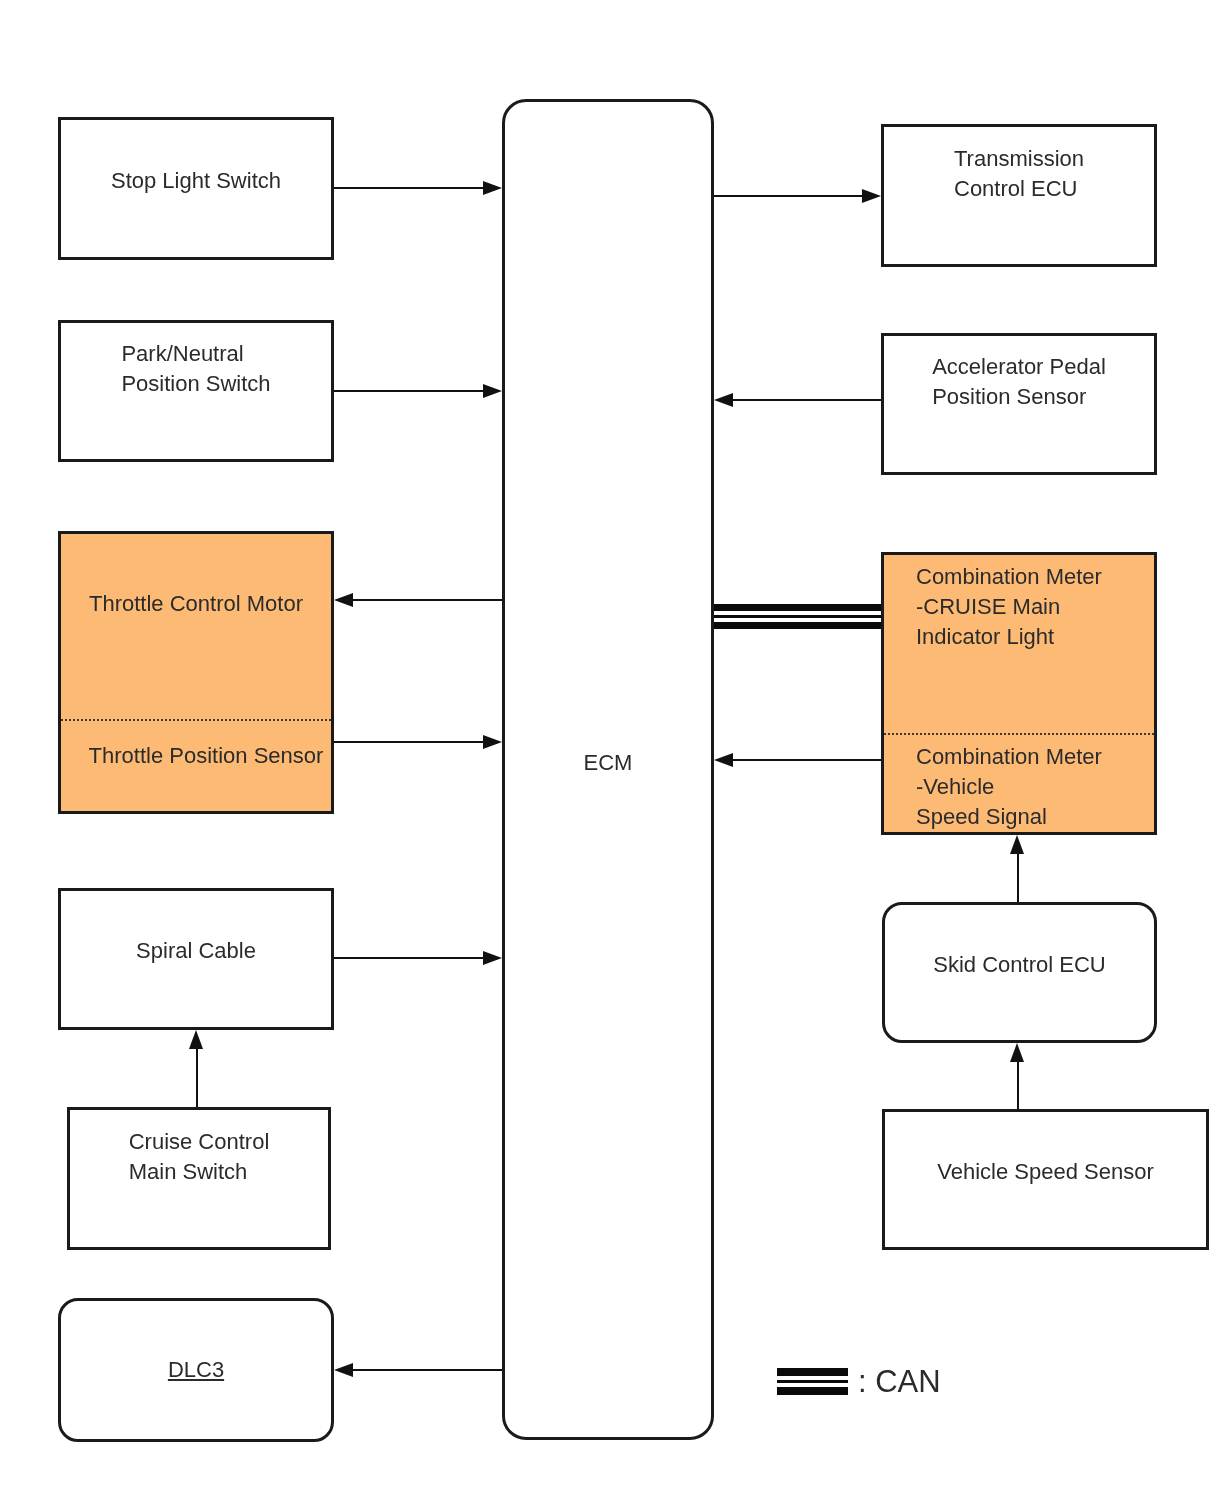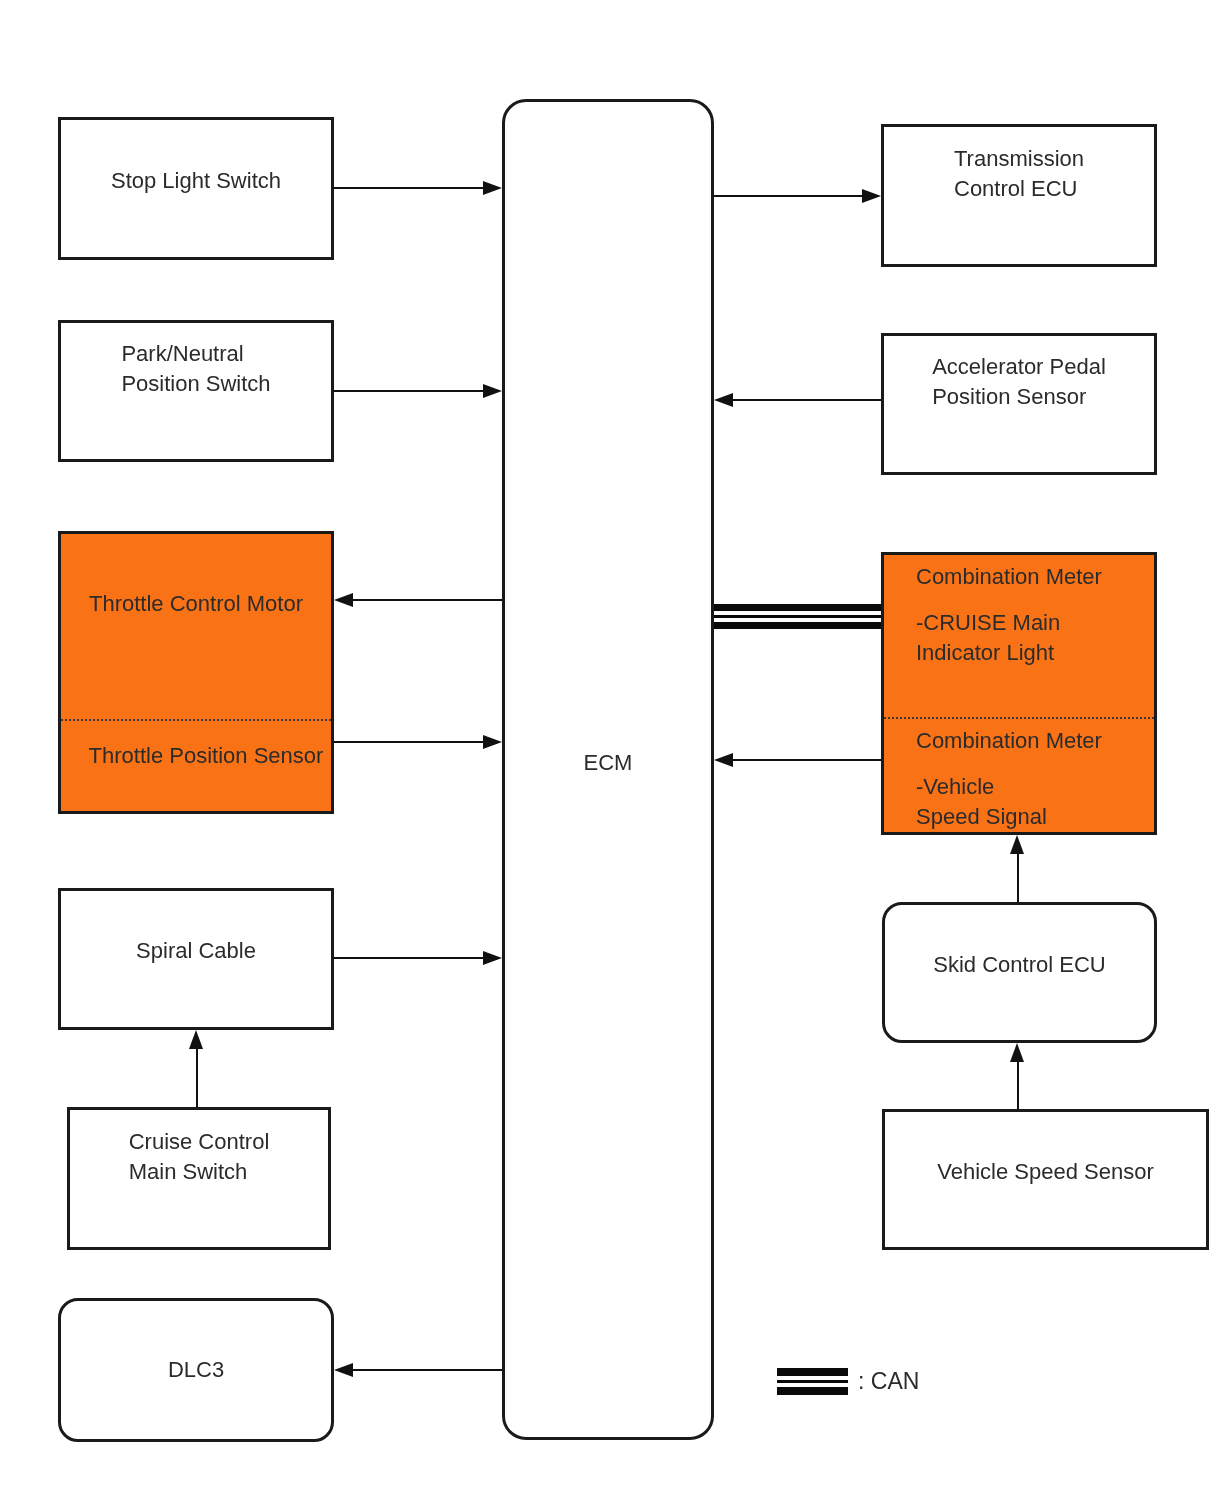--- a/index.html
+++ b/index.html
@@ -17,32 +17,32 @@
     border:3px solid #1a1a1a;
     background:#ffffff;
     display:flex;
     align-items:center;
     justify-content:center;
     font-size:22px;
     line-height:30px;
     padding-bottom:16px;
   }
   .box.shift-up{padding-bottom:44px;}
-  .box.no-shift{padding-bottom:0;}
+  .box.no-shift{padding-bottom:0;text-decoration:underline;}
   .rounded{border-radius:20px;}
   .prelines{white-space:pre-line;}
   .left-text{text-align:left;}
   .center-text{}
 
   
   .split{
     position:absolute;
     box-sizing:border-box;
     border:3px solid #1a1a1a;
-    background:#f97316;
+    background:#fdba74;
     display:flex;
     flex-direction:column;
     font-size:22px;
     line-height:30px;
     gap:46px;
   }
   .sec{
     box-sizing:border-box;
     display:flex;
     align-items:center;
@@ -50,42 +50,42 @@
   }
   .sec.top{height:139px;}
   .sec.bottom{flex:1;border-top:2px dotted #3a3a3a;padding-left:20px;}
   .sec.pad-b{padding-bottom:20px;}
   .sec.block{
     align-items:flex-start;
     justify-content:flex-start;
     flex-direction:column;
     padding:7px 10px 0 32px;
   }
-  .sec.block .sub{margin-top:16px;}
+  .sec.block .sub{}
 
   
   .hline{position:absolute;height:2px;background:#111111;}
   .vline{position:absolute;width:2px;background:#111111;}
   .ah{position:absolute;width:0;height:0;}
   .ah.right{border-top:7px solid transparent;border-bottom:7px solid transparent;border-left:19px solid #111111;}
   .ah.left{border-top:7px solid transparent;border-bottom:7px solid transparent;border-right:19px solid #111111;}
   .ah.up{border-left:7px solid transparent;border-right:7px solid transparent;border-bottom:19px solid #111111;}
 
   
   .canbus{position:absolute;display:flex;flex-direction:column;}
   .canbus .thick{height:7px;background:#0a0a0a;}
   .canbus .thin{height:3px;background:#0a0a0a;}
   .canbus .gap{height:4px;background:transparent;}
 
   
   #legend-symbol{left:777px;top:1368px;width:71px;}
   #legend-symbol .thick{height:8px;}
   #legend-label{
     position:absolute;left:858px;top:1368px;height:27px;
-    font-size:23px;line-height:27px;color:#2b2b2b;
+    font-size:31px;line-height:27px;color:#2b2b2b;
   }
 </style>
 </head>
 <body>
 
 <div id="canvas">
 
   <div class="box" style="left:58px;top:117px;width:276px;height:143px;">
     <span class="center-text">Stop Light Switch</span>
   </div>

